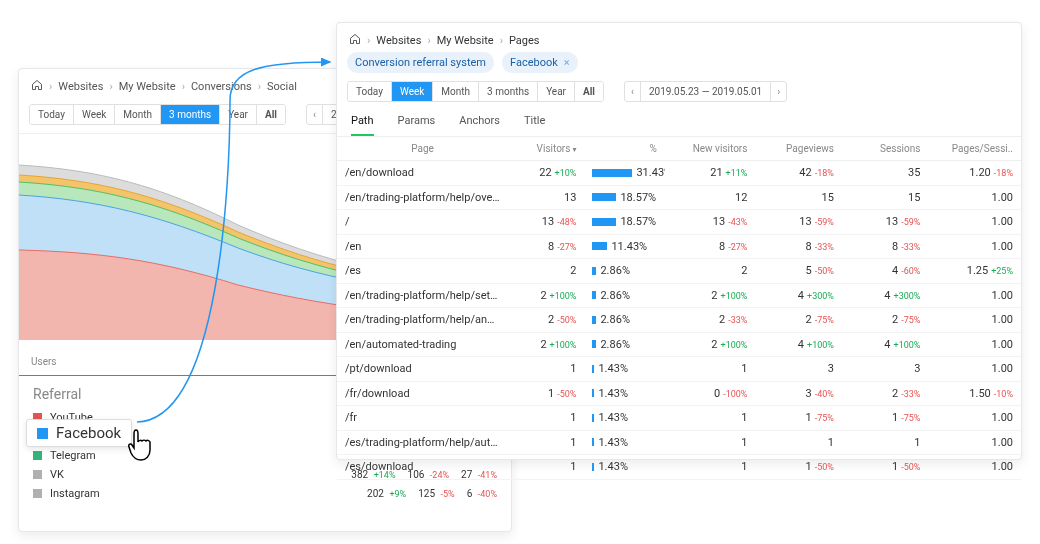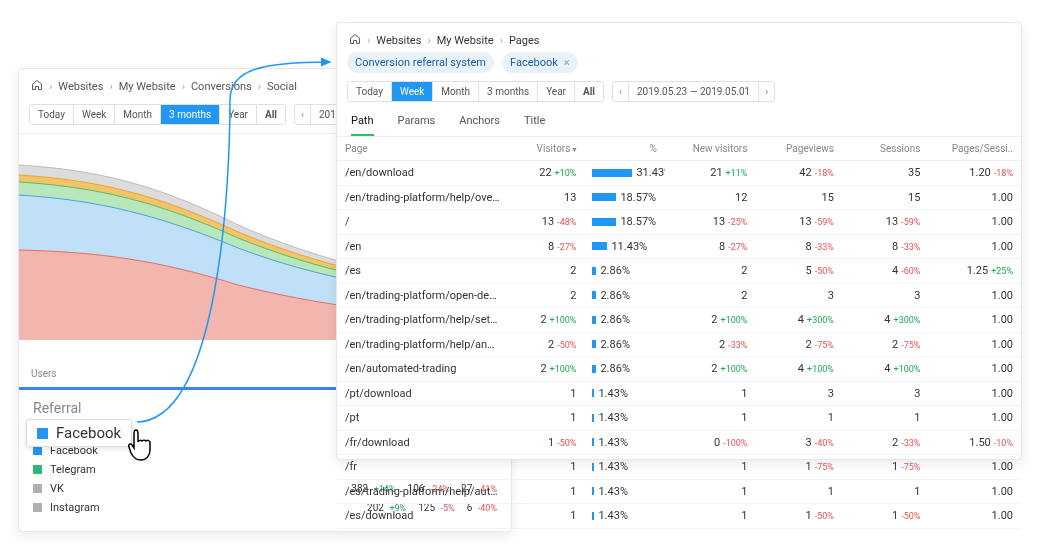--- a/index.html
+++ b/index.html
@@ -33,21 +33,21 @@
   .lp-toolbar {
     display: flex; align-items: center; gap: 0;
     padding: 4px 10px 8px;
     border-bottom: 1px solid #eee;
   }
   .tb-seg {
     display: inline-flex;
     border: 1px solid #e0e0e0;
     border-radius: 3px;
     overflow: hidden;
-    margin-right: 8px;
+    margin-right: 20px;
   }
   .tb-btn {
     padding: 4px 8px;
     font-size: 10px;
     color: #555;
     border-right: 1px solid #e0e0e0;
     background: #fff;
     cursor: pointer;
   }
   .tb-btn:last-child { border-right: none; font-weight: bold; }
@@ -55,21 +55,21 @@
   .tb-date {
     display: inline-flex; align-items: center;
     border: 1px solid #e0e0e0; border-radius: 3px;
     font-size: 10px; color:#555;
   }
   .tb-date .arrow { padding: 4px 6px; cursor:pointer; color:#888; border-right:1px solid #e0e0e0;}
   .tb-date .arrow.right{border-right:none;border-left:1px solid #e0e0e0;}
   .tb-date .range { padding:4px 8px;}
   .lp-chart-area { height: 220px; padding: 6px 0 0; position: relative; }
   .lp-chart-svg { width: 100%; height: 200px; display:block; }
-  .lp-users-label { padding: 2px 12px 8px; color:#888; font-size:10px; border-bottom:3px solid #3b82f6;margin-top:12px; }
+  .lp-users-label { padding: 2px 12px 8px; color:#888; font-size:10px; border-bottom:1px solid #3b82f6; }
   .lp-referral-header { padding: 10px 14px 6px; color:#888; font-size:14px; }
   .lp-ref-list { }
   .ref-row {
     display:flex; align-items:center; justify-content:space-between;
     padding: 3px 14px; font-size:11px; color:#333;
   }
   .ref-left { display:flex; align-items:center; gap:8px; }
   .swatch { width:9px; height:9px; }
   .ref-nums { display:flex; gap:12px; font-size:10px; color:#333; }
   .ref-nums .pct { color:#888; margin-left:3px; font-size:9px;}
@@ -109,21 +109,21 @@
     background:#e9f2fb; border-radius:10px; padding:4px 8px; font-size:11px; color:#1a5fa8;
     display:inline-flex; align-items:center; gap:6px;
   }
   .filter-chip .x { color:#7ba6d0; cursor:pointer; font-size:11px; }
   .rp-toolbar { padding:0 10px 6px; display:flex; align-items:center; }
   .rp-tabs { display:flex; gap:24px; padding:6px 14px 0; border-bottom:1px solid #eee; }
   .rp-tab { padding-bottom:7px; color:#555; cursor:pointer; font-size:11px;}
   .rp-tab.active { border-bottom:2px solid #22c55e; color:#111; }
   .tbl { width:100%; border-collapse:collapse; table-layout:fixed; }
   .tbl th {
-    text-align:left; font-weight:400; color:#888; font-size:10px;
+    text-align:center; font-weight:400; color:#888; font-size:10px;
     padding:6px 8px; border-bottom:1px solid #eee; white-space:nowrap;
     overflow:hidden; text-overflow:ellipsis;
   }
   .tbl th.num, .tbl td.num { text-align:right; }
   .tbl td {
     padding:5px 8px; font-size:11px; border-bottom:1px solid #f3f3f3;
     white-space:nowrap; overflow:hidden; text-overflow:ellipsis;
   }
   .path-cell { color:#333; }
   .delta { font-size:9px; margin-left:3px; }
@@ -325,21 +325,21 @@
           <td><span class="pctbar"><span class="bar" style="width:24px"></span>18.57%</span></td>
           <td class="num">12</td>
           <td class="num">15</td>
           <td class="num">15</td>
           <td class="num">1.00</td>
         </tr>
         <tr>
           <td class="path-cell">/</td>
           <td class="num">13<span class="delta neg">-48%</span></td>
           <td><span class="pctbar"><span class="bar" style="width:24px"></span>18.57%</span></td>
-          <td class="num">13<span class="delta neg">-25%</span></td>
+          <td class="num">13<span class="delta neg">-43%</span></td>
           <td class="num">13<span class="delta neg">-59%</span></td>
           <td class="num">13<span class="delta neg">-59%</span></td>
           <td class="num">1.00</td>
         </tr>
         <tr>
           <td class="path-cell">/en</td>
           <td class="num">8<span class="delta neg">-27%</span></td>
           <td><span class="pctbar"><span class="bar" style="width:15px"></span>11.43%</span></td>
           <td class="num">8<span class="delta neg">-27%</span></td>
           <td class="num">8<span class="delta neg">-33%</span></td>
@@ -349,29 +349,20 @@
         <tr>
           <td class="path-cell">/es</td>
           <td class="num">2</td>
           <td><span class="pctbar"><span class="bar" style="width:4px"></span>2.86%</span></td>
           <td class="num">2</td>
           <td class="num">5<span class="delta neg">-50%</span></td>
           <td class="num">4<span class="delta neg">-60%</span></td>
           <td class="num">1.25<span class="delta pos">+25%</span></td>
         </tr>
         <tr>
-          <td class="path-cell">/en/trading-platform/open-demo</td>
-          <td class="num">2</td>
-          <td><span class="pctbar"><span class="bar" style="width:4px"></span>2.86%</span></td>
-          <td class="num">2</td>
-          <td class="num">3</td>
-          <td class="num">3</td>
-          <td class="num">1.00</td>
-        </tr>
-        <tr>
           <td class="path-cell">/en/trading-platform/help/setup/settin..</td>
           <td class="num">2<span class="delta pos">+100%</span></td>
           <td><span class="pctbar"><span class="bar" style="width:4px"></span>2.86%</span></td>
           <td class="num">2<span class="delta pos">+100%</span></td>
           <td class="num">4<span class="delta pos">+300%</span></td>
           <td class="num">4<span class="delta pos">+300%</span></td>
           <td class="num">1.00</td>
         </tr>
         <tr>
           <td class="path-cell">/en/trading-platform/help/analytics/te..</td>
@@ -391,29 +382,20 @@
           <td class="num">4<span class="delta pos">+100%</span></td>
           <td class="num">1.00</td>
         </tr>
         <tr>
           <td class="path-cell">/pt/download</td>
           <td class="num">1</td>
           <td><span class="pctbar"><span class="bar" style="width:2px"></span>1.43%</span></td>
           <td class="num">1</td>
           <td class="num">3</td>
           <td class="num">3</td>
-          <td class="num">1.00</td>
-        </tr>
-        <tr>
-          <td class="path-cell">/pt</td>
-          <td class="num">1</td>
-          <td><span class="pctbar"><span class="bar" style="width:2px"></span>1.43%</span></td>
-          <td class="num">1</td>
-          <td class="num">1</td>
-          <td class="num">1</td>
           <td class="num">1.00</td>
         </tr>
         <tr>
           <td class="path-cell">/fr/download</td>
           <td class="num">1<span class="delta neg">-50%</span></td>
           <td><span class="pctbar"><span class="bar" style="width:2px"></span>1.43%</span></td>
           <td class="num">0<span class="delta neg">-100%</span></td>
           <td class="num">3<span class="delta neg">-40%</span></td>
           <td class="num">2<span class="delta neg">-33%</span></td>
           <td class="num">1.50<span class="delta neg">-10%</span></td>

